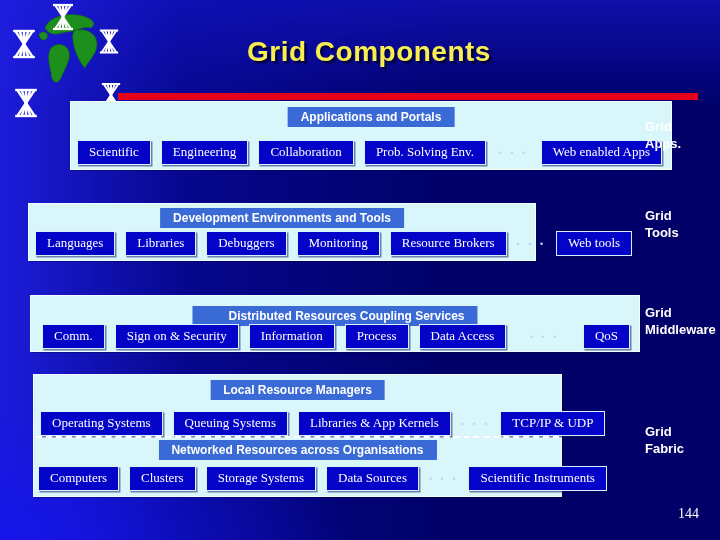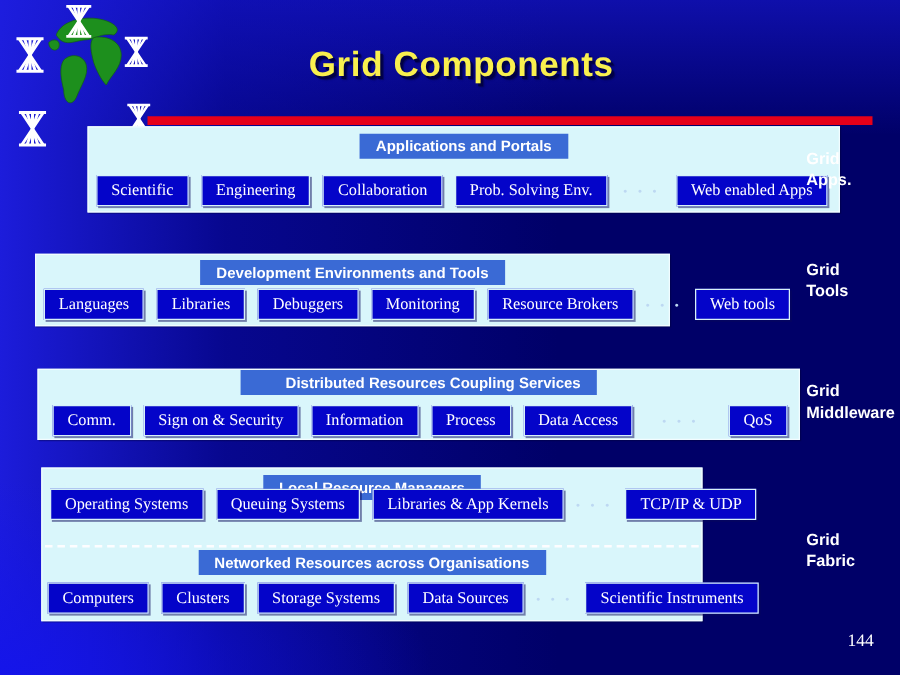--- a/index.html
+++ b/index.html
@@ -39,32 +39,32 @@
   #panel-mw     { left:30px; top:295px; width:610px; height:57px; }
   #panel-fabric { left:33px; top:374px; width:529px; height:123px; }
 
   .layer-header {
     position:absolute; left:50%; transform:translateX(-50%);
     background:#3a6ad5; color:#ffffff; font-weight:bold; font-size:12px;
     padding:3px 13px; white-space:nowrap;
   }
   .hdr-apps  { top:5px; }
   .hdr-tools { top:4px; }
-  .hdr-mw    { top:0;padding-left:36px; }
+  .hdr-mw    { top:10px;padding-left:36px; }
   .hdr-local { top:5px; }
   .hdr-net   { top:65px; }
 
   .btn-row {
     position:absolute; left:6px; right:9px;
     display:flex; align-items:center; gap:10px;
   }
   .row-apps  { top:38px;align-items:center; }
   .row-tools { top:27px; }
   .row-mw    { top:28px; left:11px; }
-  .row-local { top:16px; }
+  .row-local { top:36px; }
   .row-net   { top:91px; left:4px; }
 
   .box {
     background:#0404c9; color:#ffffff;
     font-family:"Liberation Serif", serif; font-size:13px;
     text-align:center; padding:3px 11px 4px 11px;
     border:1px solid #d7f1f8; box-shadow:1.5px 1.5px 0 rgba(8,8,90,0.5);
     white-space:nowrap;
   }
   .dots { flex:1; text-align:center; color:#bdd8f2; font-size:9px; letter-spacing:3px; white-space:nowrap; }

